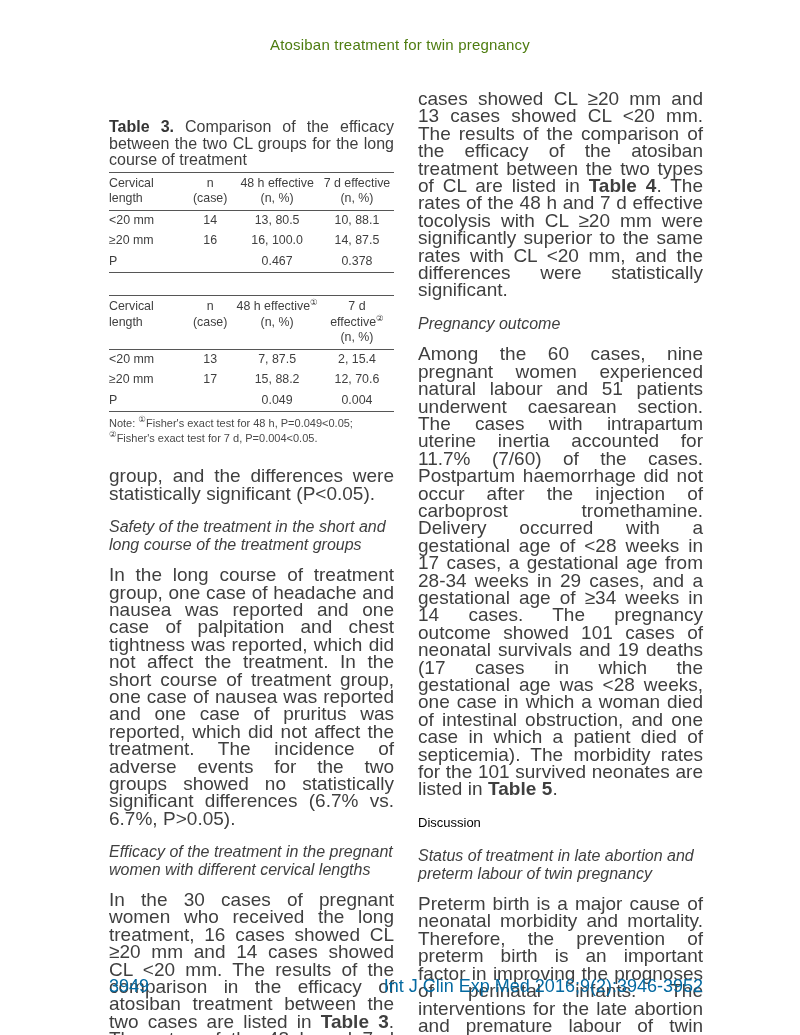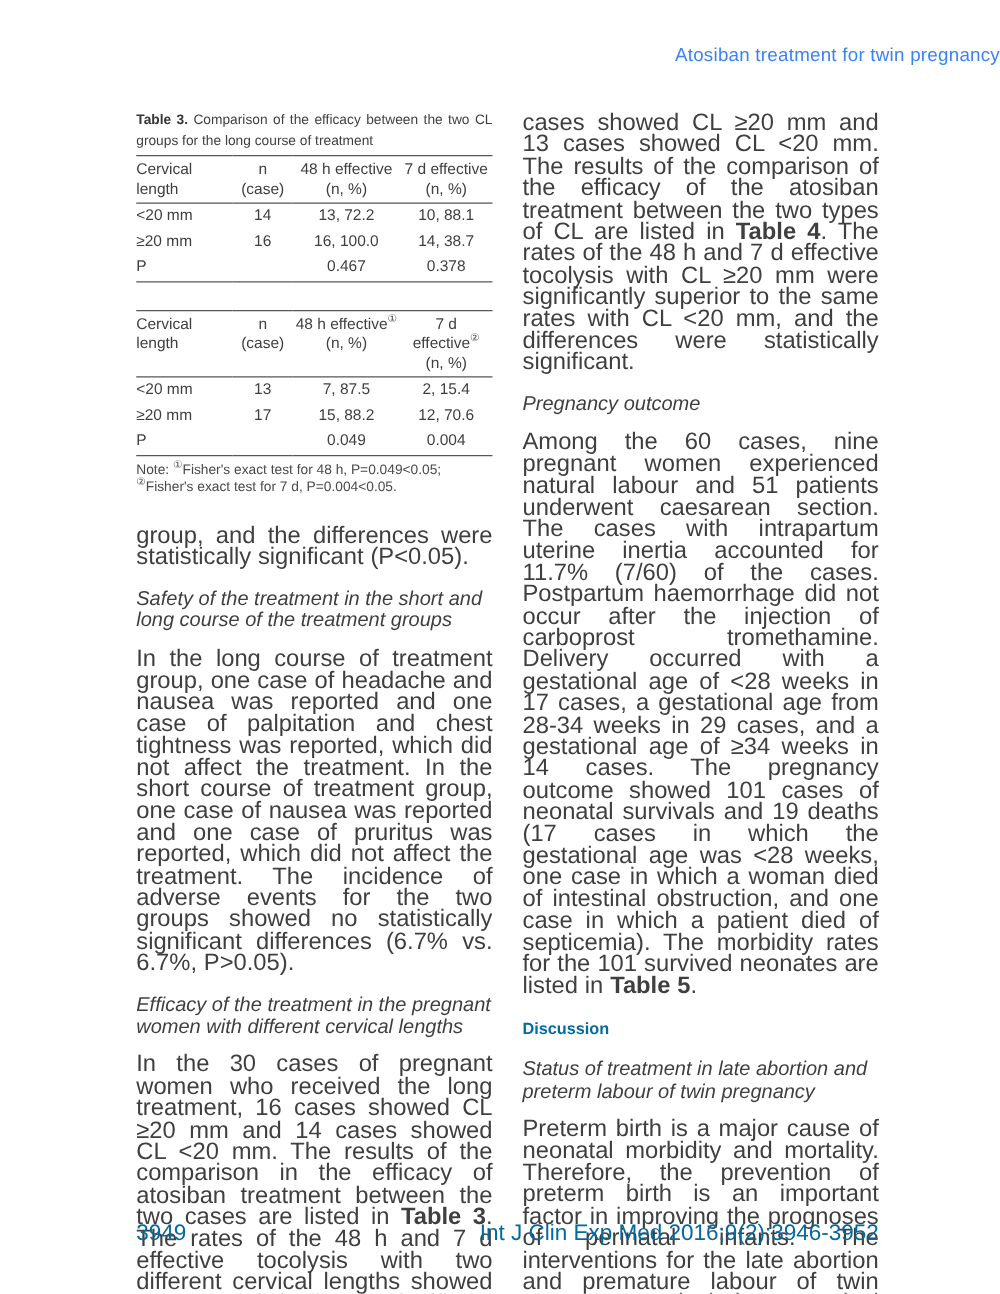--- a/index.html
+++ b/index.html
@@ -4,43 +4,43 @@
 <style>
   html, body { margin:0; padding:0; background:#ffffff; }
   body {
     width:800px; height:1035px; position:relative; overflow:hidden;
     font-family:"Liberation Sans", sans-serif;
     color:#3f3f3f;
     -webkit-font-smoothing:antialiased;
   }
   .running-head {
     position:absolute; top:36px; left:0; width:800px;
-    text-align:right; font-size:15px; color:#3b82f6; letter-spacing:0.2px;
+    text-align:center; font-size:15px; color:#4d7c0f; letter-spacing:0.2px;
   }
   .content {
     position:absolute; top:88px; left:109px; width:594px;
     display:flex; gap:24px;
   }
   .col { width:285px; }
   p { margin:0; }
   .body-p {
     font-size:19px; line-height:17.4px; text-align:justify;
     margin-bottom:13px; word-spacing:0.2px;
   }
   .subhead {
     font-size:16px; line-height:17.4px; font-style:italic;
     margin:16px 0 13px 0; text-align:left;
   }
   .bold-head {
-    font-size:13px; line-height:17.4px; font-weight:bold;
-    margin:16px 0 13px 0; color:#0369a1;
+    font-size:13px; line-height:17.4px; font-weight:normal;
+    margin:16px 0 13px 0; color:#000000;
   }
   .caption {
-    font-size:11px; line-height:16.6px; text-align:justify;
-    margin-bottom:3px; color:#3f3f3f;
+    font-size:16px; line-height:16.6px; text-align:justify;
+    margin-bottom:3px; color:#3f3f3f;margin-top:31px;
   }
   .caption b { color:#353535; }
   .tbl-block { margin-bottom:22px; }
   .tbl-gap { margin-top:17px; }
   table.data-table {
     width:100%; border-collapse:collapse; table-layout:fixed;
     font-size:12.4px; color:#3f3f3f;
     border-top:1.5px solid #565656;
   }
   table.data-table col.c1 { width:27%; }
@@ -93,28 +93,28 @@
               <th class="al"><span>Cervical</span><br><span>length</span></th>
               <th><span>n</span><br><span>(case)</span></th>
               <th><span>48 h effective</span><br><span>(n, %)</span></th>
               <th><span>7 d effective</span><br><span>(n, %)</span></th>
             </tr>
           </thead>
           <tbody>
             <tr>
               <td class="al">&lt;20 mm</td>
               <td>14</td>
-              <td>13, 72.2</td>
+              <td>13, 80.5</td>
               <td>10, 88.1</td>
             </tr>
             <tr>
               <td class="al">≥20 mm</td>
               <td>16</td>
               <td>16, 100.0</td>
-              <td>14, 38.7</td>
+              <td>14, 87.5</td>
             </tr>
             <tr>
               <td class="al">P</td>
               <td></td>
               <td>0.467</td>
               <td>0.378</td>
             </tr>
           </tbody>
         </table>
       </div>

